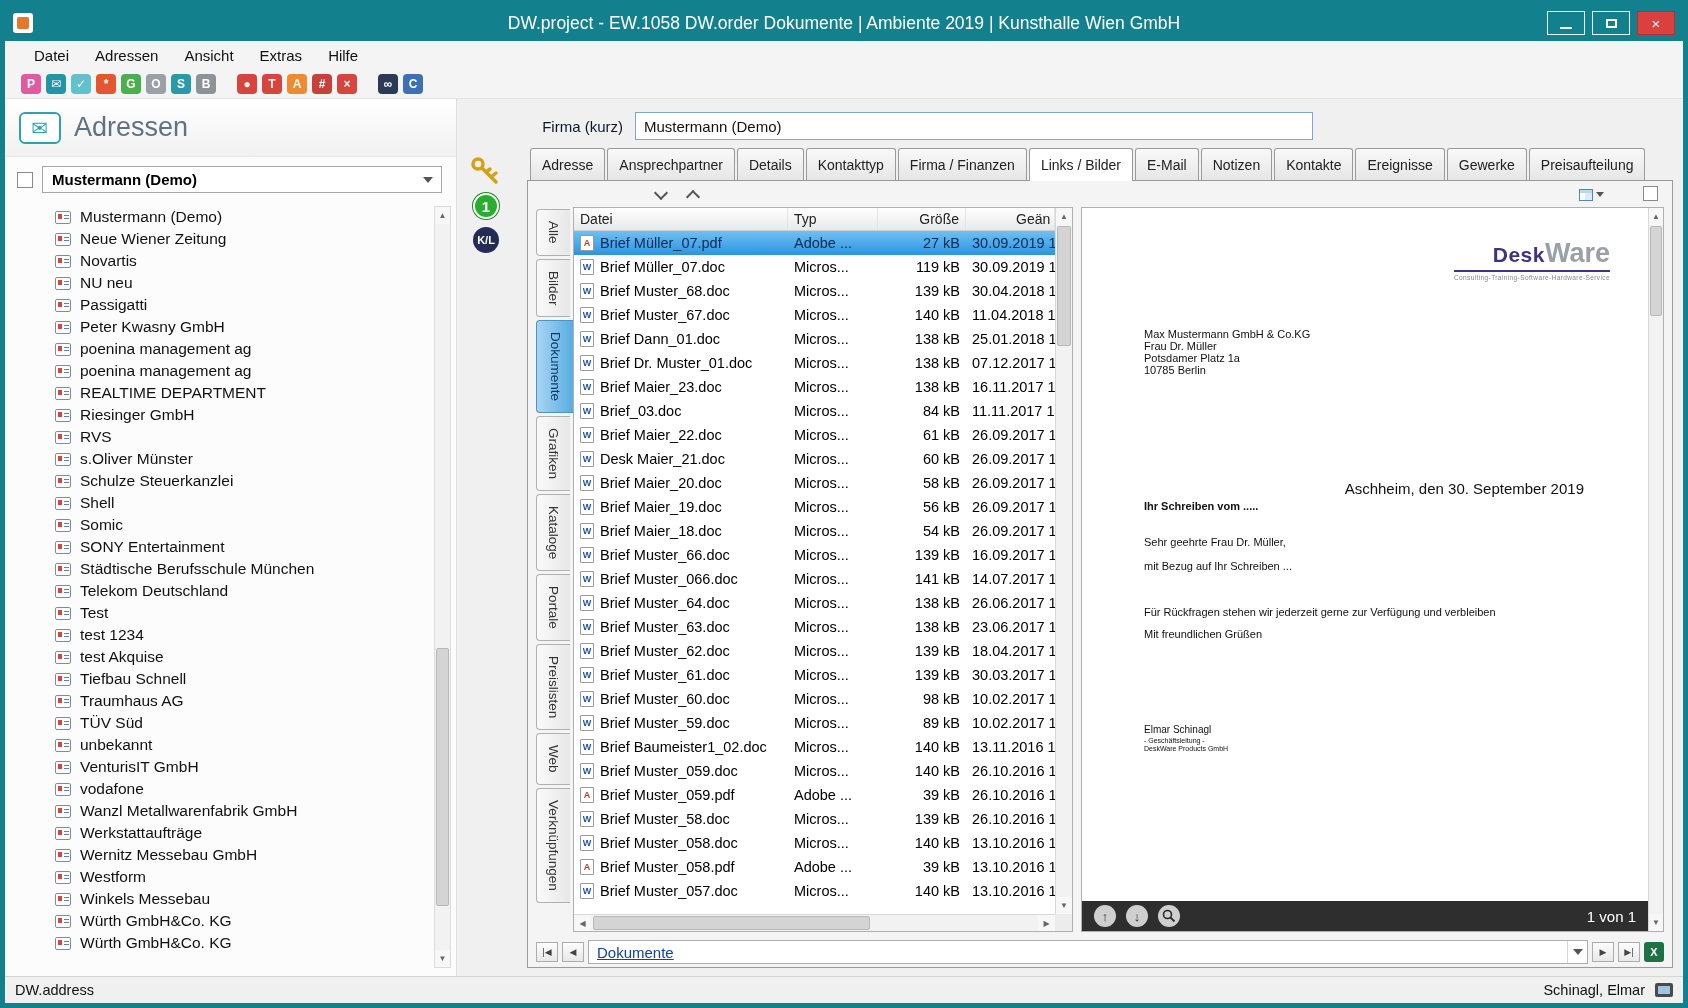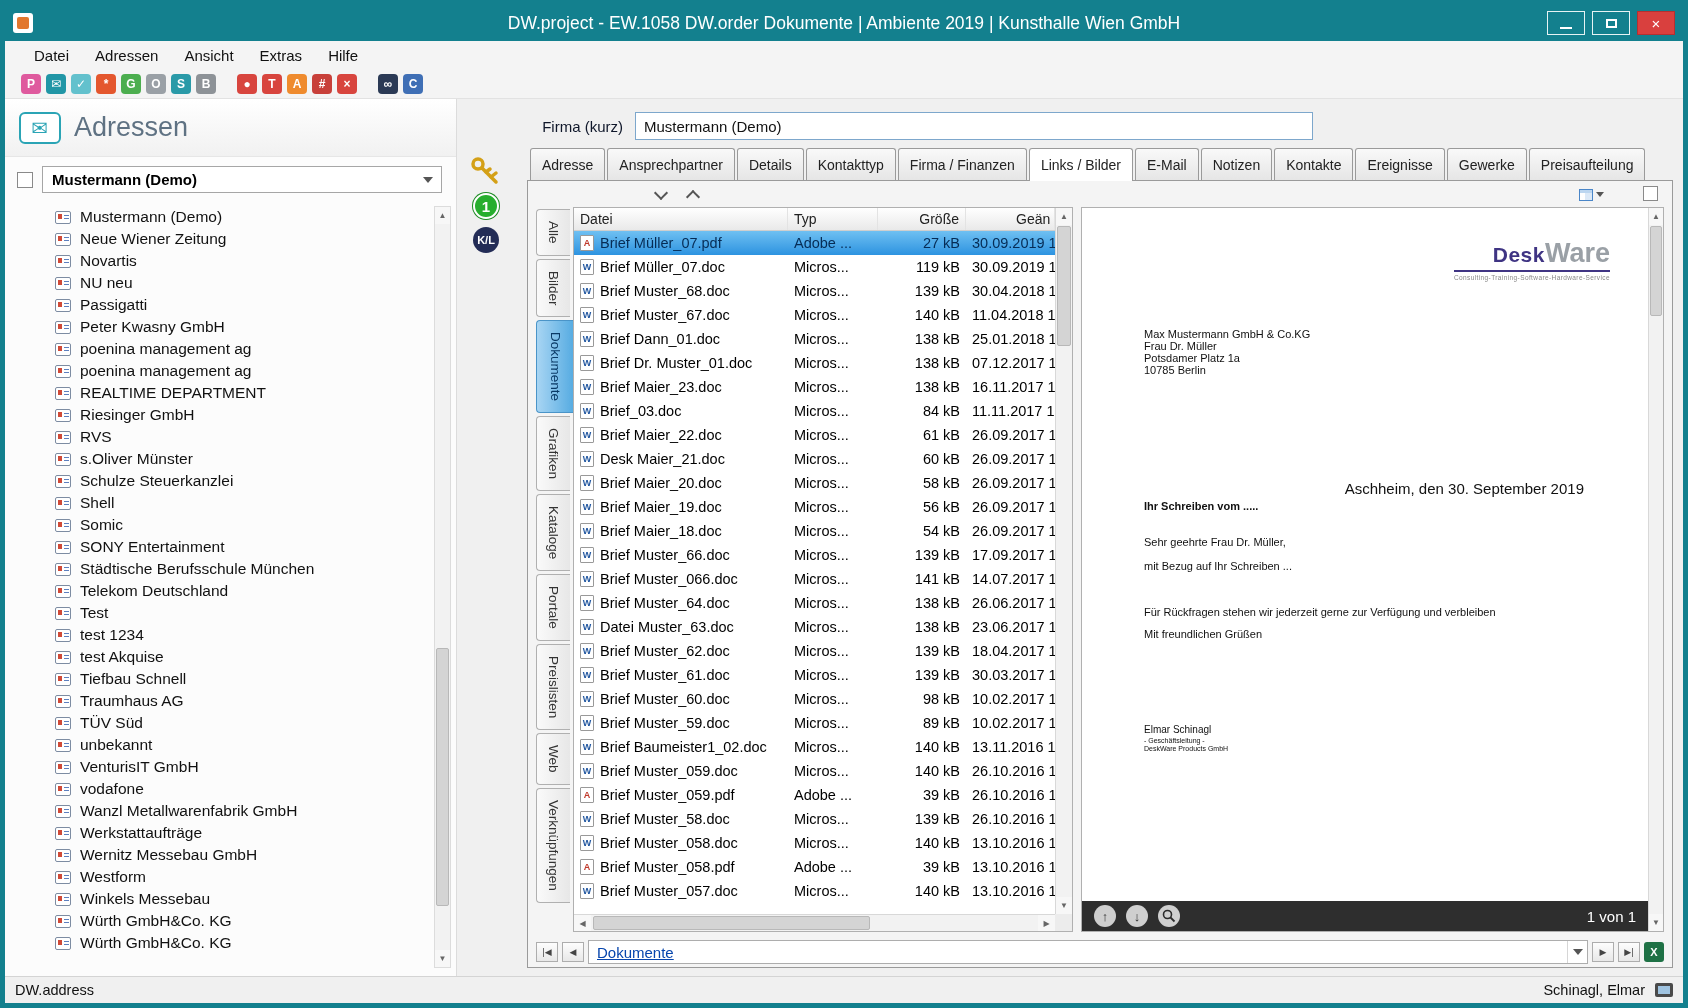--- a/index.html
+++ b/index.html
@@ -529,21 +529,21 @@
                   <div class="fl-cell c2">54 kB</div>
                   <div class="fl-cell c3">26.09.2017 1</div>
                 </div>
                 <div class="fl-row">
                   <div class="fl-cell c0">
                     <span class="ficon doc">W</span>
                     <span class="fname">Brief Muster_66.doc</span>
                   </div>
                   <div class="fl-cell c1">Micros...</div>
                   <div class="fl-cell c2">139 kB</div>
-                  <div class="fl-cell c3">17.09.2017 1</div>
+                  <div class="fl-cell c3">16.09.2017 1</div>
                 </div>
                 <div class="fl-row">
                   <div class="fl-cell c0">
                     <span class="ficon doc">W</span>
                     <span class="fname">Brief Muster_066.doc</span>
                   </div>
                   <div class="fl-cell c1">Micros...</div>
                   <div class="fl-cell c2">141 kB</div>
                   <div class="fl-cell c3">14.07.2017 1</div>
                 </div>
@@ -552,21 +552,21 @@
                     <span class="ficon doc">W</span>
                     <span class="fname">Brief Muster_64.doc</span>
                   </div>
                   <div class="fl-cell c1">Micros...</div>
                   <div class="fl-cell c2">138 kB</div>
                   <div class="fl-cell c3">26.06.2017 1</div>
                 </div>
                 <div class="fl-row">
                   <div class="fl-cell c0">
                     <span class="ficon doc">W</span>
-                    <span class="fname">Datei Muster_63.doc</span>
+                    <span class="fname">Brief Muster_63.doc</span>
                   </div>
                   <div class="fl-cell c1">Micros...</div>
                   <div class="fl-cell c2">138 kB</div>
                   <div class="fl-cell c3">23.06.2017 1</div>
                 </div>
                 <div class="fl-row">
                   <div class="fl-cell c0">
                     <span class="ficon doc">W</span>
                     <span class="fname">Brief Muster_62.doc</span>
                   </div>

